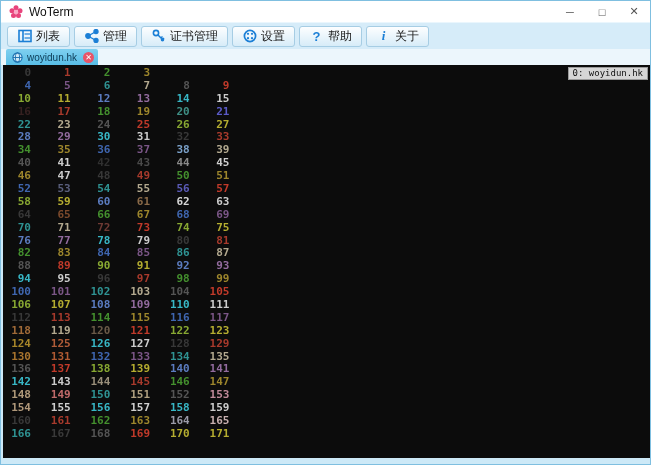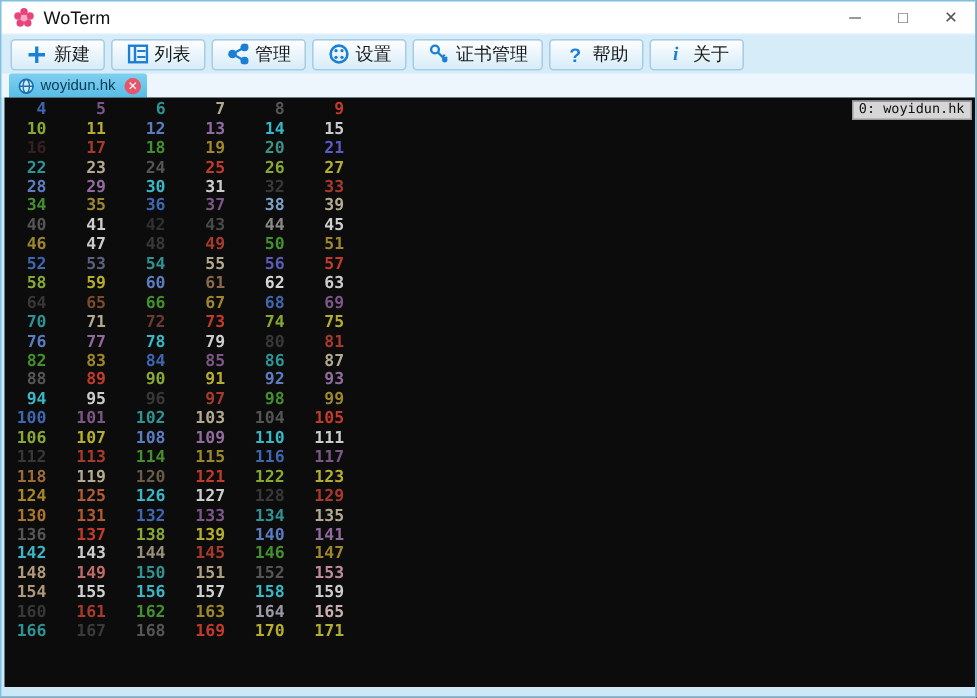--- a/index.html
+++ b/index.html
@@ -61,28 +61,20 @@
     <div class="win-controls">
       <span class="win-btn">─</span>
       <span class="win-btn">□</span>
       <span class="win-btn">✕</span>
     </div>
   </div>
 
   <div class="toolbar" id="toolbar">
       <div class="tb-btn">
         <span class="tb-icon">
-          <svg width="13" height="13" viewBox="0 0 13 13">
-            <path d="M5.4 1h2.2v4.4H12v2.2H7.6V12H5.4V7.6H1V5.4h4.4z" fill="#1b7fd6"></path>
-          </svg>
-        </span>
-        <span>新建</span>
-      </div>
-      <div class="tb-btn">
-        <span class="tb-icon">
           <svg width="14" height="14" viewBox="0 0 14 14">
             <rect x="1" y="1.5" width="12" height="11" fill="none" stroke="#1b7fd6" stroke-width="1.6"></rect>
             <line x1="5" y1="1.5" x2="5" y2="12.5" stroke="#1b7fd6" stroke-width="1.6"></line>
             <line x1="6.5" y1="5" x2="12" y2="5" stroke="#1b7fd6" stroke-width="1.2"></line>
             <line x1="6.5" y1="9" x2="12" y2="9" stroke="#1b7fd6" stroke-width="1.2"></line>
           </svg>
         </span>
         <span>列表</span>
       </div>
       <div class="tb-btn">
@@ -95,38 +87,38 @@
               <circle cx="11" cy="2.5" r="2"></circle>
               <circle cx="11" cy="11.5" r="2"></circle>
             </g>
           </svg>
         </span>
         <span>管理</span>
       </div>
       <div class="tb-btn">
         <span class="tb-icon">
           <svg width="14" height="14" viewBox="0 0 14 14">
+            <circle cx="4" cy="4" r="2.6" fill="none" stroke="#1b7fd6" stroke-width="1.6"></circle>
+            <path d="M6 6l4.5 4.5M9 9l1.5-1.5M10.5 10.5l1.5-1.5" stroke="#1b7fd6" stroke-width="1.5" fill="none"></path>
+            <circle cx="10.5" cy="10.8" r="1.8" fill="#1b7fd6"></circle>
+          </svg>
+        </span>
+        <span>证书管理</span>
+      </div>
+      <div class="tb-btn">
+        <span class="tb-icon">
+          <svg width="14" height="14" viewBox="0 0 14 14">
             <circle cx="7" cy="7" r="5.6" fill="none" stroke="#1b7fd6" stroke-width="1.7"></circle>
             <circle cx="5" cy="4.8" r="1.1" fill="#1b7fd6"></circle>
             <circle cx="9" cy="4.8" r="1.1" fill="#1b7fd6"></circle>
             <circle cx="5" cy="9.2" r="1.1" fill="#1b7fd6"></circle>
             <circle cx="9" cy="9.2" r="1.1" fill="#1b7fd6"></circle>
           </svg>
         </span>
         <span>设置</span>
-      </div>
-      <div class="tb-btn">
-        <span class="tb-icon">
-          <svg width="14" height="14" viewBox="0 0 14 14">
-            <circle cx="4" cy="4" r="2.6" fill="none" stroke="#1b7fd6" stroke-width="1.6"></circle>
-            <path d="M6 6l4.5 4.5M9 9l1.5-1.5M10.5 10.5l1.5-1.5" stroke="#1b7fd6" stroke-width="1.5" fill="none"></path>
-            <circle cx="10.5" cy="10.8" r="1.8" fill="#1b7fd6"></circle>
-          </svg>
-        </span>
-        <span>证书管理</span>
       </div>
       <div class="tb-btn">
         <span class="tb-icon">
           <span>?</span>
         </span>
         <span>帮助</span>
       </div>
       <div class="tb-btn">
         <span class="tb-icon">
           <span class="icon-italic">i</span>
@@ -145,20 +137,21 @@
           </svg>
         </span>
         <span>woyidun.hk</span>
         <span class="tab-close">✕</span>
       </div>
     </div>
 
   <div class="terminal">
     <div class="session-badge">0: woyidun.hk</div>
     <div id="color-grid">
+        <div class="term-row"><span class="cell first" style="color: rgb(56, 56, 56);">0</span><span class="cell" style="color: rgb(168, 58, 44);">1</span><span class="cell" style="color: rgb(68, 144, 46);">2</span><span class="cell" style="color: rgb(157, 134, 44);">3</span></div>
         <div class="term-row"><span class="cell first" style="color: rgb(63, 102, 176);">4</span><span class="cell" style="color: rgb(123, 86, 135);">5</span><span class="cell" style="color: rgb(47, 147, 147);">6</span><span class="cell" style="color: rgb(179, 169, 143);">7</span><span class="cell" style="color: rgb(85, 85, 85);">8</span><span class="cell" style="color: rgb(193, 58, 42);">9</span></div>
         <div class="term-row"><span class="cell first" style="color: rgb(136, 168, 50);">10</span><span class="cell" style="color: rgb(181, 173, 48);">11</span><span class="cell" style="color: rgb(91, 124, 192);">12</span><span class="cell" style="color: rgb(146, 107, 158);">13</span><span class="cell" style="color: rgb(56, 183, 198);">14</span><span class="cell" style="color: rgb(204, 204, 204);">15</span></div>
         <div class="term-row"><span class="cell first" style="color: rgb(53, 32, 32);">16</span><span class="cell" style="color: rgb(168, 58, 44);">17</span><span class="cell" style="color: rgb(68, 144, 46);">18</span><span class="cell" style="color: rgb(157, 134, 44);">19</span><span class="cell" style="color: rgb(63, 143, 133);">20</span><span class="cell" style="color: rgb(91, 91, 200);">21</span></div>
         <div class="term-row"><span class="cell first" style="color: rgb(47, 147, 147);">22</span><span class="cell" style="color: rgb(179, 169, 143);">23</span><span class="cell" style="color: rgb(85, 85, 85);">24</span><span class="cell" style="color: rgb(193, 58, 42);">25</span><span class="cell" style="color: rgb(136, 168, 50);">26</span><span class="cell" style="color: rgb(181, 173, 48);">27</span></div>
         <div class="term-row"><span class="cell first" style="color: rgb(91, 124, 192);">28</span><span class="cell" style="color: rgb(146, 107, 158);">29</span><span class="cell" style="color: rgb(56, 183, 198);">30</span><span class="cell" style="color: rgb(204, 204, 204);">31</span><span class="cell" style="color: rgb(56, 56, 56);">32</span><span class="cell" style="color: rgb(168, 58, 44);">33</span></div>
         <div class="term-row"><span class="cell first" style="color: rgb(68, 144, 46);">34</span><span class="cell" style="color: rgb(157, 134, 44);">35</span><span class="cell" style="color: rgb(63, 102, 176);">36</span><span class="cell" style="color: rgb(123, 86, 135);">37</span><span class="cell" style="color: rgb(122, 160, 200);">38</span><span class="cell" style="color: rgb(179, 169, 143);">39</span></div>
         <div class="term-row"><span class="cell first" style="color: rgb(85, 85, 85);">40</span><span class="cell" style="color: rgb(207, 207, 207);">41</span><span class="cell" style="color: rgb(48, 48, 48);">42</span><span class="cell" style="color: rgb(74, 74, 74);">43</span><span class="cell" style="color: rgb(138, 138, 138);">44</span><span class="cell" style="color: rgb(207, 207, 207);">45</span></div>
         <div class="term-row"><span class="cell first" style="color: rgb(157, 134, 44);">46</span><span class="cell" style="color: rgb(204, 204, 204);">47</span><span class="cell" style="color: rgb(56, 56, 56);">48</span><span class="cell" style="color: rgb(168, 58, 44);">49</span><span class="cell" style="color: rgb(68, 144, 46);">50</span><span class="cell" style="color: rgb(157, 134, 44);">51</span></div>
         <div class="term-row"><span class="cell first" style="color: rgb(63, 102, 176);">52</span><span class="cell" style="color: rgb(90, 95, 125);">53</span><span class="cell" style="color: rgb(47, 147, 147);">54</span><span class="cell" style="color: rgb(179, 169, 143);">55</span><span class="cell" style="color: rgb(91, 91, 184);">56</span><span class="cell" style="color: rgb(193, 58, 42);">57</span></div>
         <div class="term-row"><span class="cell first" style="color: rgb(136, 168, 50);">58</span><span class="cell" style="color: rgb(181, 173, 48);">59</span><span class="cell" style="color: rgb(91, 124, 192);">60</span><span class="cell" style="color: rgb(138, 106, 72);">61</span><span class="cell" style="color: rgb(214, 214, 214);">62</span><span class="cell" style="color: rgb(204, 204, 204);">63</span></div>

